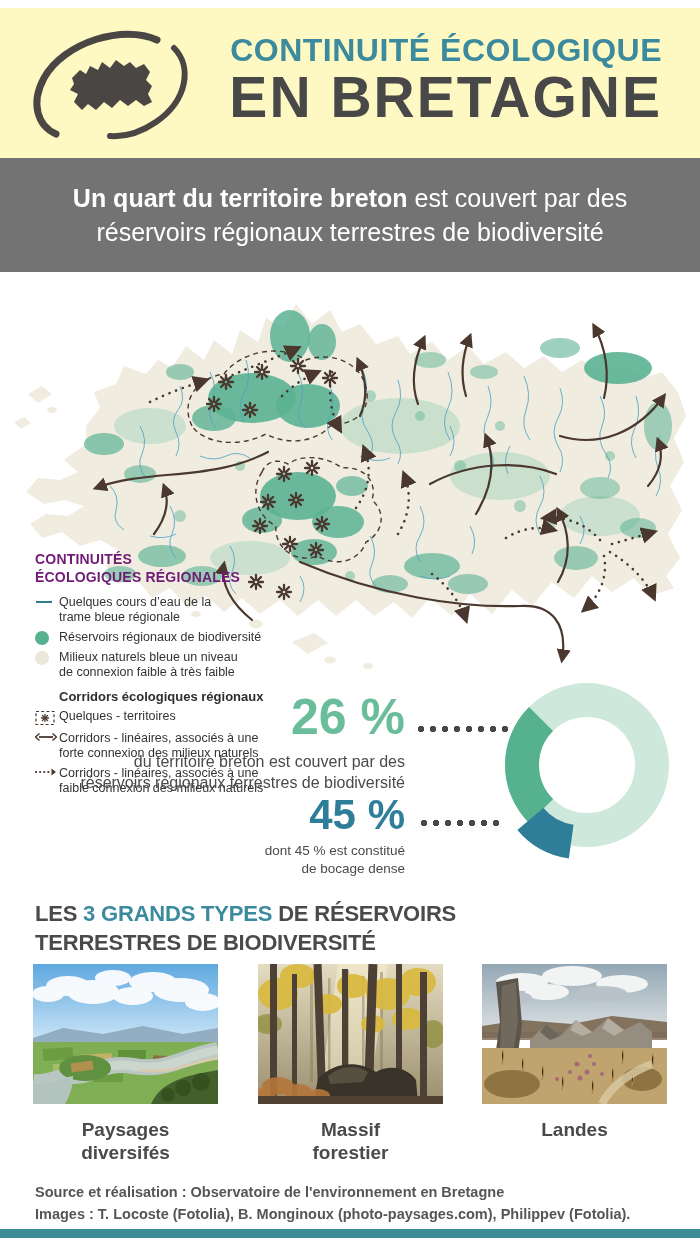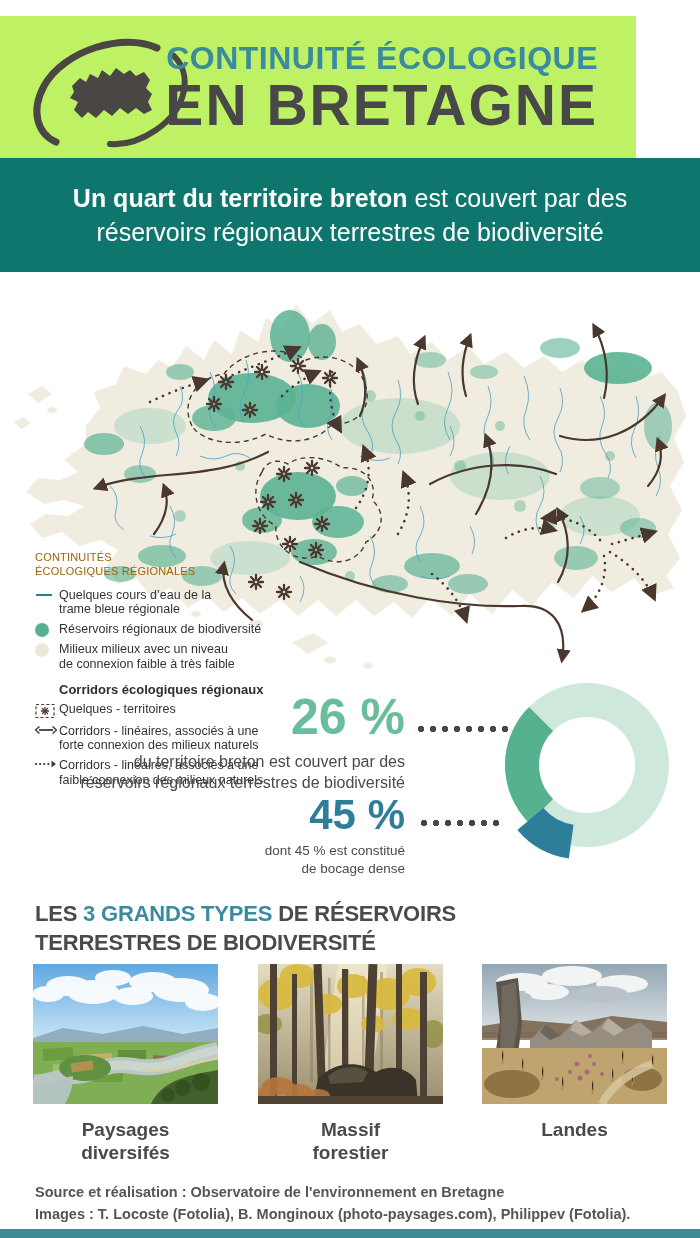--- a/index.html
+++ b/index.html
@@ -3,36 +3,36 @@
 <meta charset="utf-8">
 <style>
   * { margin:0; padding:0; box-sizing:border-box; }
   html,body { background:#ffffff; }
   .page {
     position:relative; width:700px; height:1238px; margin:0 auto;
     background:#ffffff; overflow:hidden;
     font-family:"Liberation Sans", sans-serif; color:#474747;
   }
   
-  .header { position:absolute; top:16px; left:0; width:636px; height:158px; background:#bef264; }
+  .header { position:absolute; top:8px; left:0; width:700px; height:158px; background:#fef9c3; }
   .logo { position:absolute; left:28px; top:18px; width:170px; height:122px; }
   .title-block { position:absolute; right:38px; top:26px; text-align:right; line-height:1.05; }
   .title-l1 { font-size:32px; font-weight:bold; color:#3b8a9e; letter-spacing:.5px; }
   .title-l2 { font-size:57px; font-weight:bold; color:#484848; letter-spacing:2px;margin-left:16px; }
   
   .banner {
     position:absolute; top:158px; left:0; width:700px; height:114px;
-    background:#0f766e; display:flex; align-items:center; justify-content:center;
+    background:#737373; display:flex; align-items:center; justify-content:center;
   }
   .banner p { max-width:648px; text-align:center; color:#ffffff; font-size:25px; line-height:1.38; font-weight:300; }
   .banner b { font-weight:bold; }
   
   .map-svg { position:absolute; top:276px; left:0; width:700px; height:412px; }
   .legend { position:absolute; left:35px; top:550px; width:248px; }
-  .legend-title { font-size:11px; font-weight:normal; color:#a16207; line-height:1.3; letter-spacing:.2px; margin-bottom:9px; }
+  .legend-title { font-size:14px; font-weight:bold; color:#701a75; line-height:1.3; letter-spacing:.2px; margin-bottom:9px; }
   .lrow { display:flex; margin-bottom:5px; align-items:flex-start; }
   .licon { width:24px; flex:0 0 24px; display:flex; justify-content:flex-start; align-items:center; padding-top:1px; }
   .ltext { font-size:12.5px; color:#333333; line-height:1.18; }
   .dot { width:14px; height:14px; border-radius:50%; display:inline-block; }
   .dot-green { background:#56b28e; }
   .dot-beige { background:#ebe8da; }
   .legend-sub { font-size:13px; font-weight:bold; color:#2e2e2e; margin:10px 0 5px 24px; }
   
   .stats { position:absolute; top:690px; left:12px; width:700px; height:210px; }
   .v26 { position:absolute; right:307px; top:2px; font-size:50px; font-weight:bold; color:#6abd9b; letter-spacing:0; line-height:1; }
@@ -266,21 +266,21 @@
         </span>
       <span class="ltext">
         <span>Réservoirs régionaux de biodiversité</span><br><span></span>
       </span>
     </div>
     <div class="lrow">
       <span class="licon">
           <span class="dot dot-beige"></span>
         </span>
       <span class="ltext">
-        <span>Milieux milieux avec un niveau</span><br><span>de connexion faible à très faible</span>
+        <span>Milieux naturels bleue un niveau</span><br><span>de connexion faible à très faible</span>
       </span>
     </div>
 
     <div class="legend-sub">Corridors écologiques régionaux</div>
 
     <div class="lrow">
       <span class="licon">
         <svg width="20" height="16" viewBox="0 0 20 16">
           <rect x="1" y="1.5" width="18" height="13" fill="none" stroke="#4a382f" stroke-width="1.2" stroke-dasharray="3 2.2"></rect>
           <g stroke="#4a382f" stroke-width="1.3" stroke-linecap="round">

